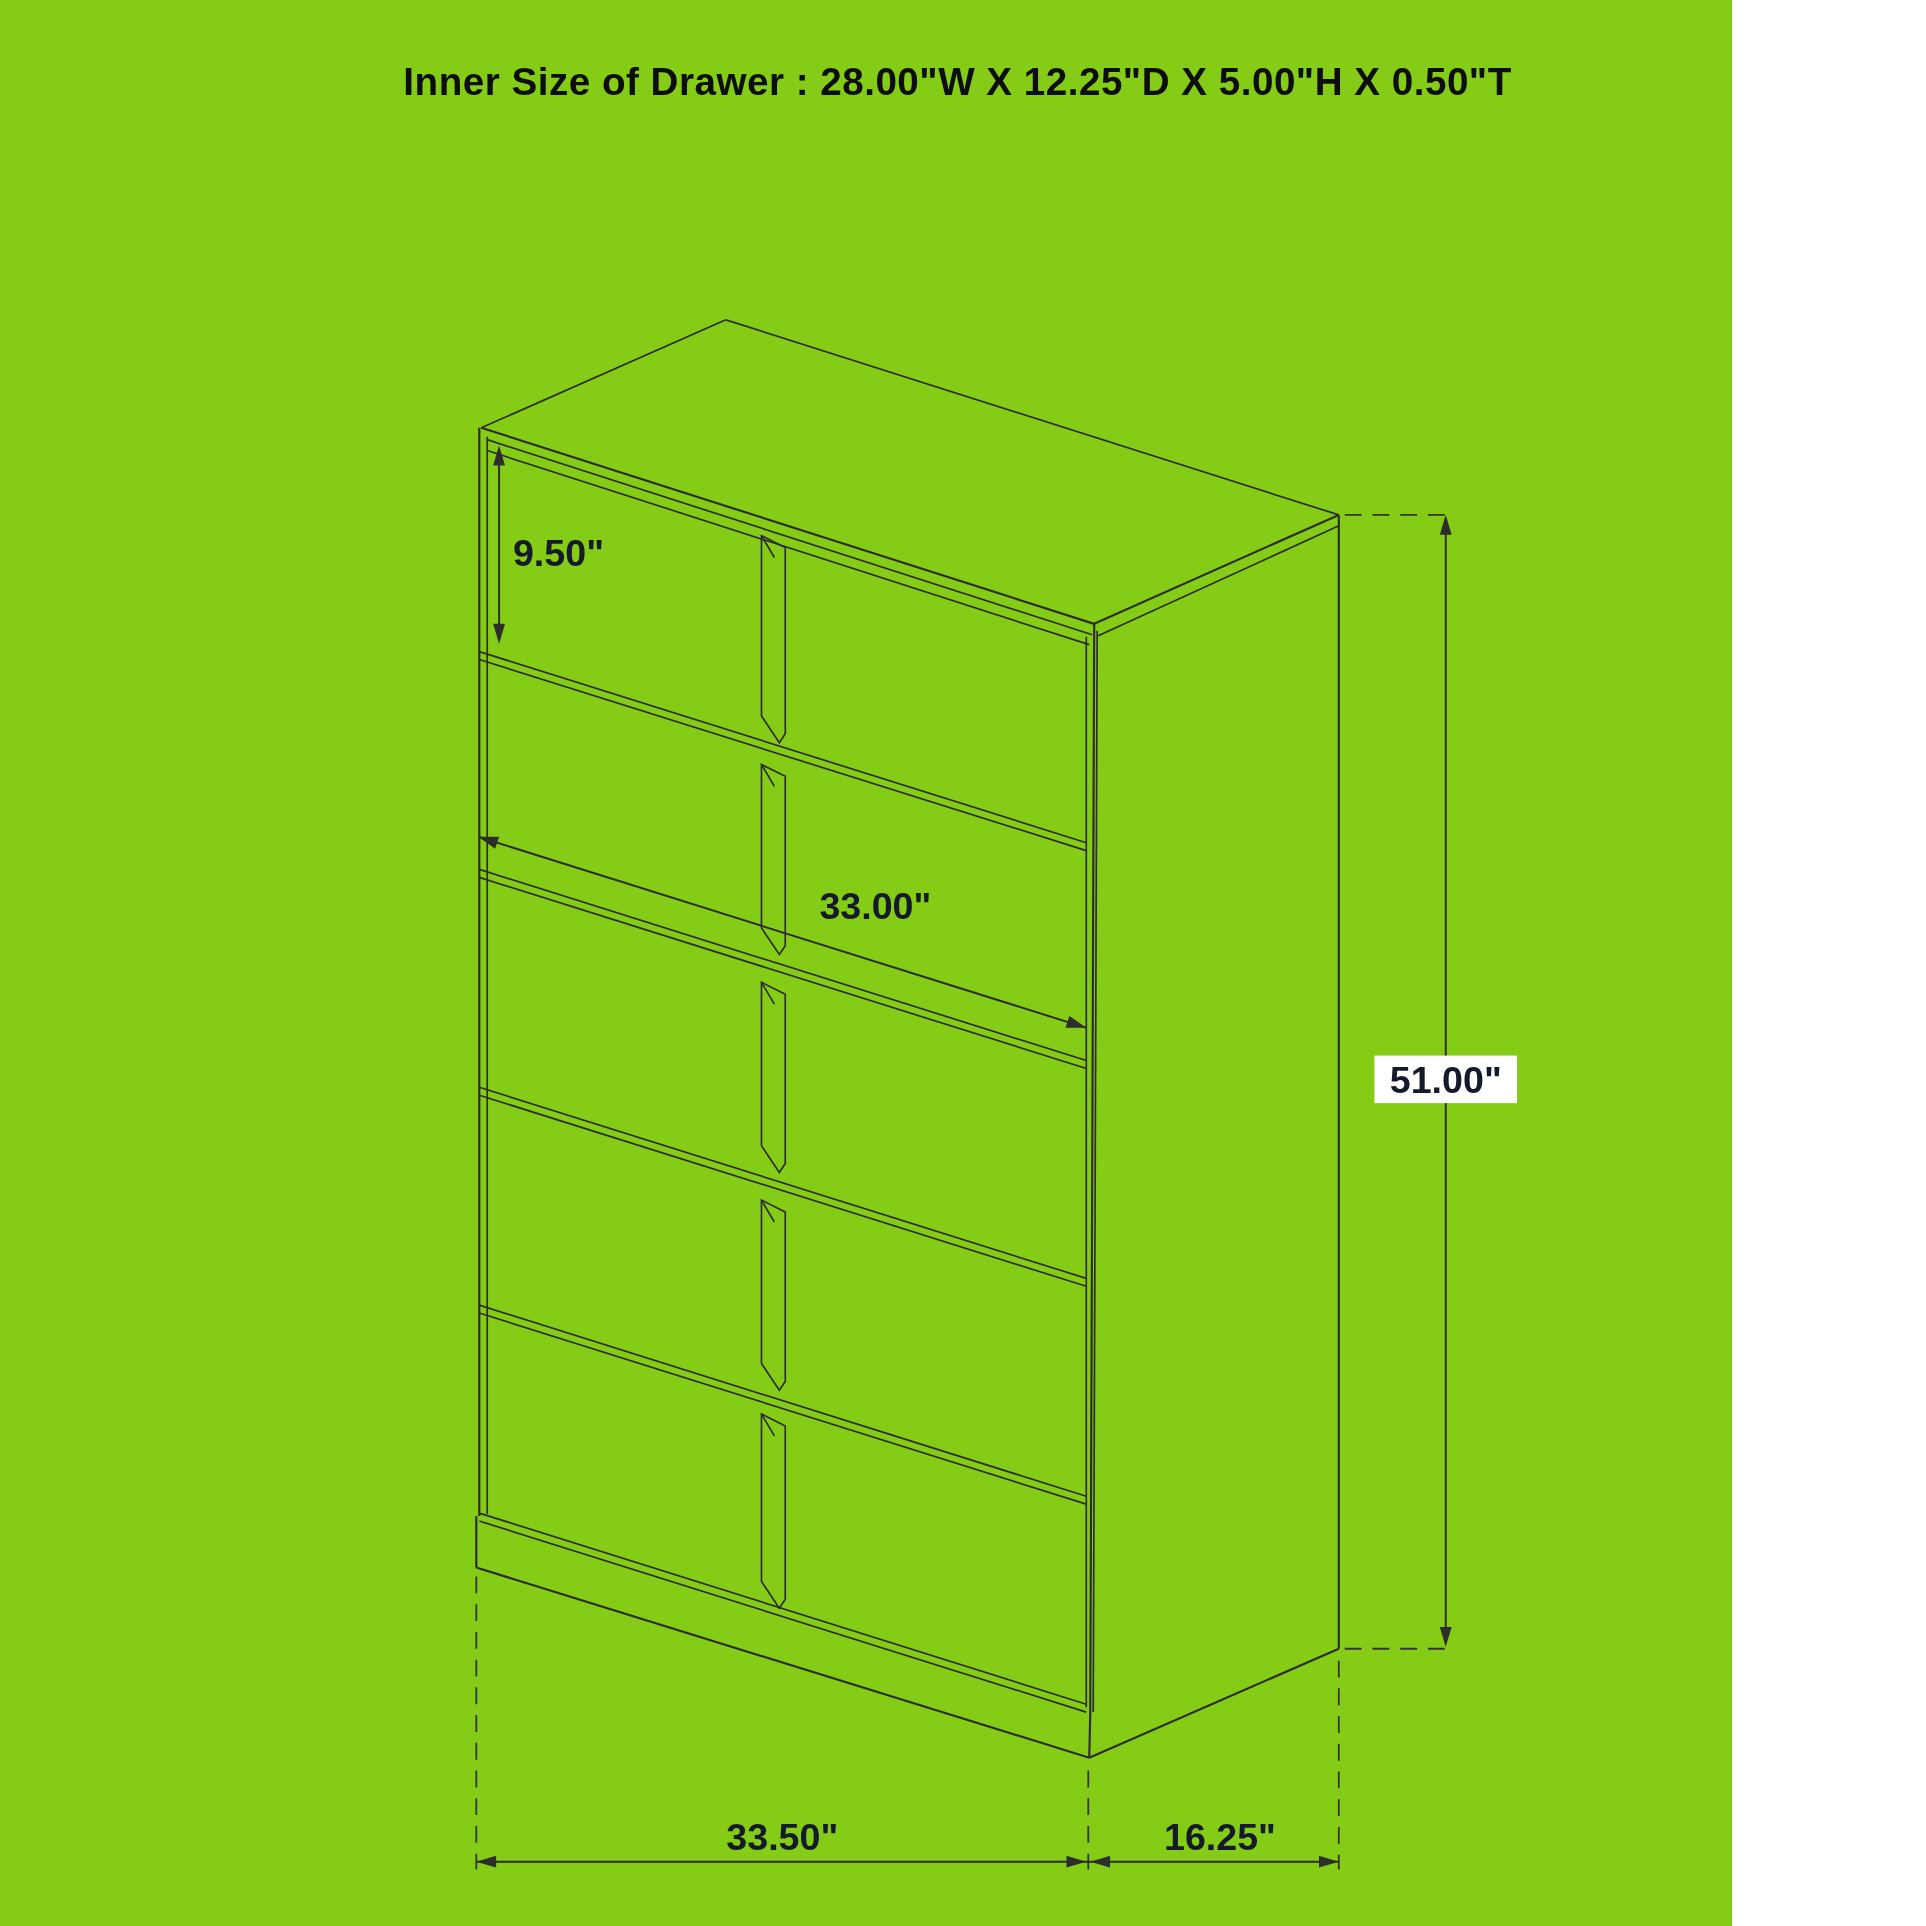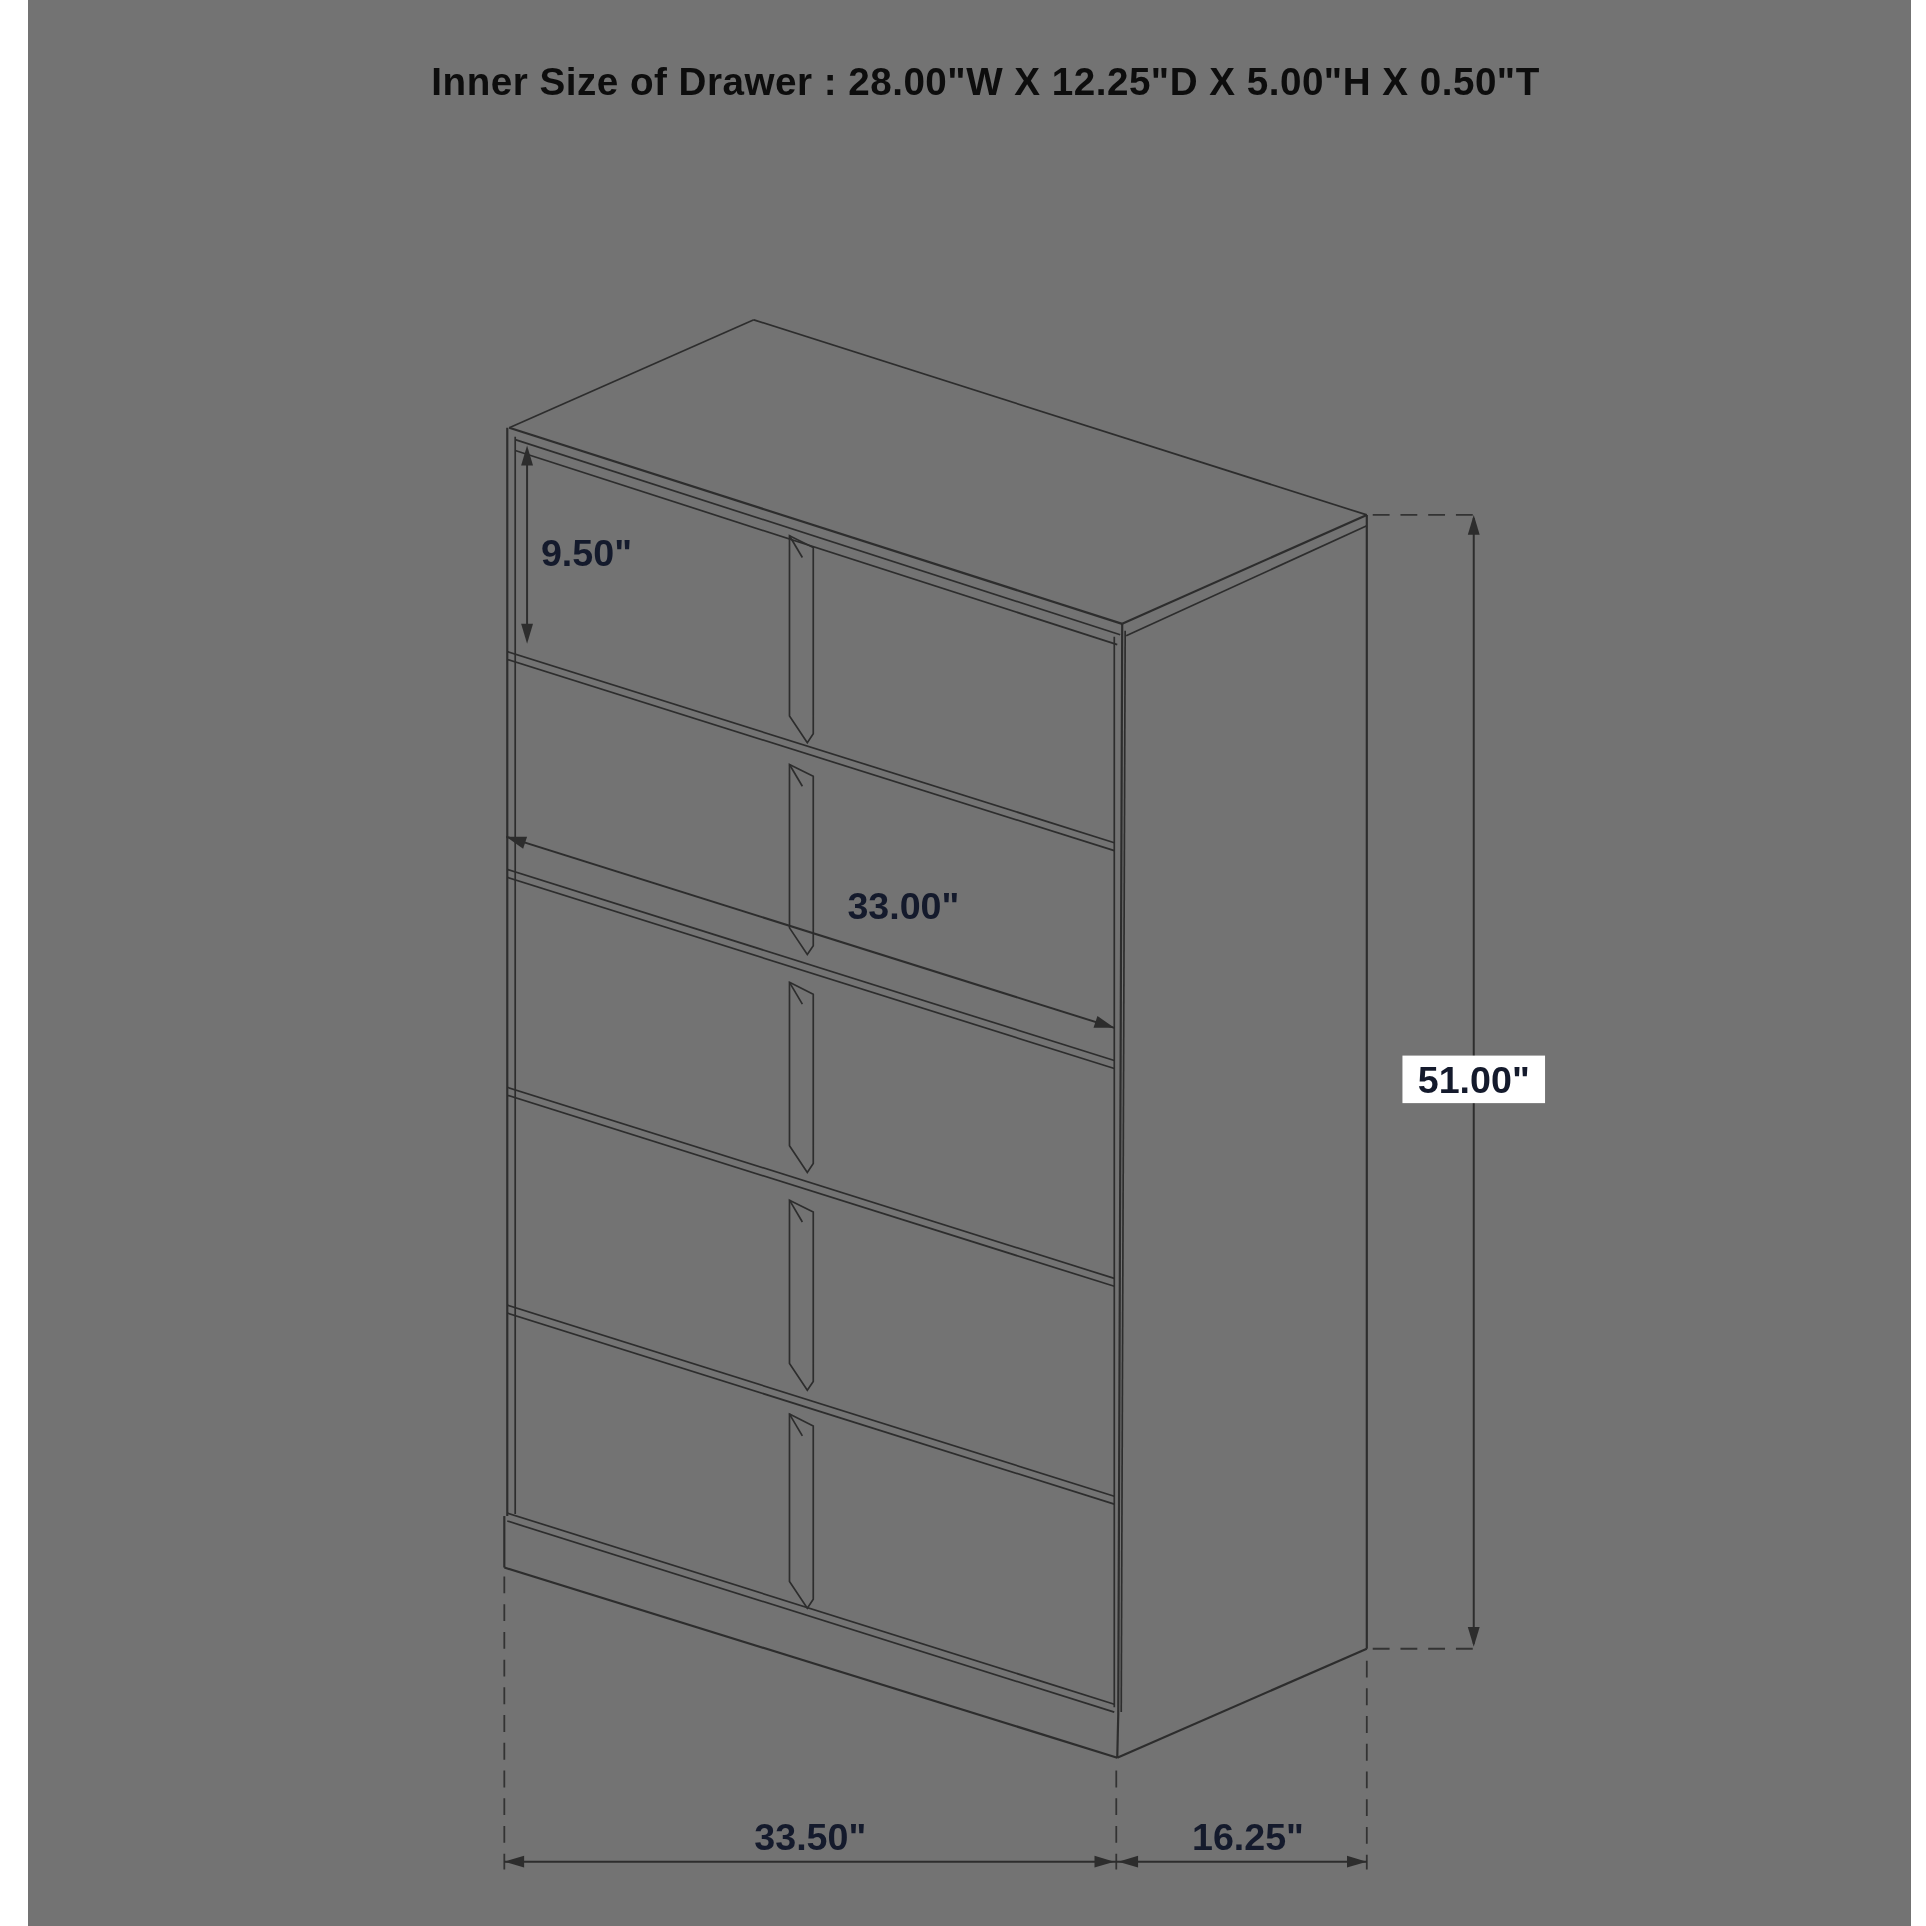--- a/index.html
+++ b/index.html
@@ -3,25 +3,24 @@
 <meta charset="utf-8">
 <style>
   html, body {
     margin: 0;
     padding: 0;
     background: #ffffff;
     font-family: "Liberation Sans", sans-serif;
   }
   .canvas {
     position: relative;
-    width: 1883px;
+    width: 1732px;
     height: 1927px;
-    background: #737373;
+    background: #84cc16;
     overflow: hidden;
-    margin-left: 28px;
   }
   svg { display: block; }
   .edge {
     stroke: #2d2d2d;
     stroke-width: 2.2;
     fill: none;
   }
   .edge-thin {
     stroke: #2d2d2d;
     stroke-width: 1.7;

